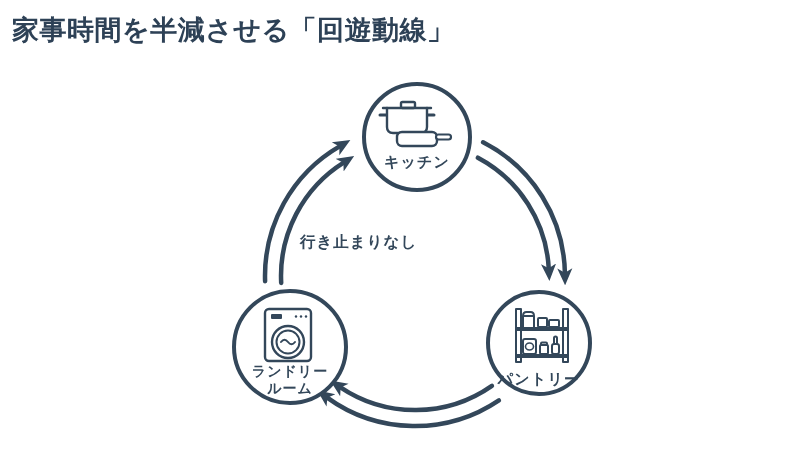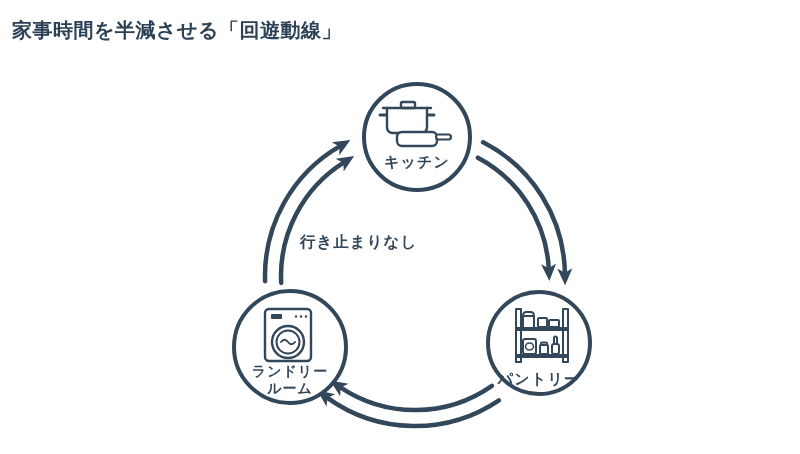--- a/index.html
+++ b/index.html
@@ -2,21 +2,21 @@
 <html><head>
 <meta charset="utf-8">
 <style>
   html,body{margin:0;padding:0;background:#ffffff;}
   .stage{
     position:relative;width:800px;height:454px;background:#ffffff;overflow:hidden;
     font-family:"Liberation Sans","DejaVu Sans",sans-serif;
   }
   .title{
     position:absolute;left:12px;top:12px;margin:0;
-    font-size:20px;line-height:36px;font-weight:800;letter-spacing:0.5px;
+    font-size:27px;line-height:36px;font-weight:800;letter-spacing:0.5px;
     color:#2d4156;white-space:nowrap;
   }
   svg.diagram{position:absolute;left:0;top:0;}
   .edge{fill:none;stroke:#33475a;stroke-width:4.5;stroke-linecap:round;}
   .node-circle{fill:#ffffff;stroke:#33475a;stroke-width:4;}
   .ic{fill:none;stroke:#33475a;stroke-width:2.4;stroke-linecap:round;stroke-linejoin:round;}
   .ic-fill{fill:#33475a;stroke:none;}
   .ic-white{fill:#ffffff;stroke:#33475a;stroke-width:2.4;stroke-linecap:round;stroke-linejoin:round;}
   text{fill:#33475a;font-family:"Liberation Sans","DejaVu Sans",sans-serif;font-weight:600;}
   .node-label{font-size:15px;letter-spacing:1.2px;text-anchor:middle;}

